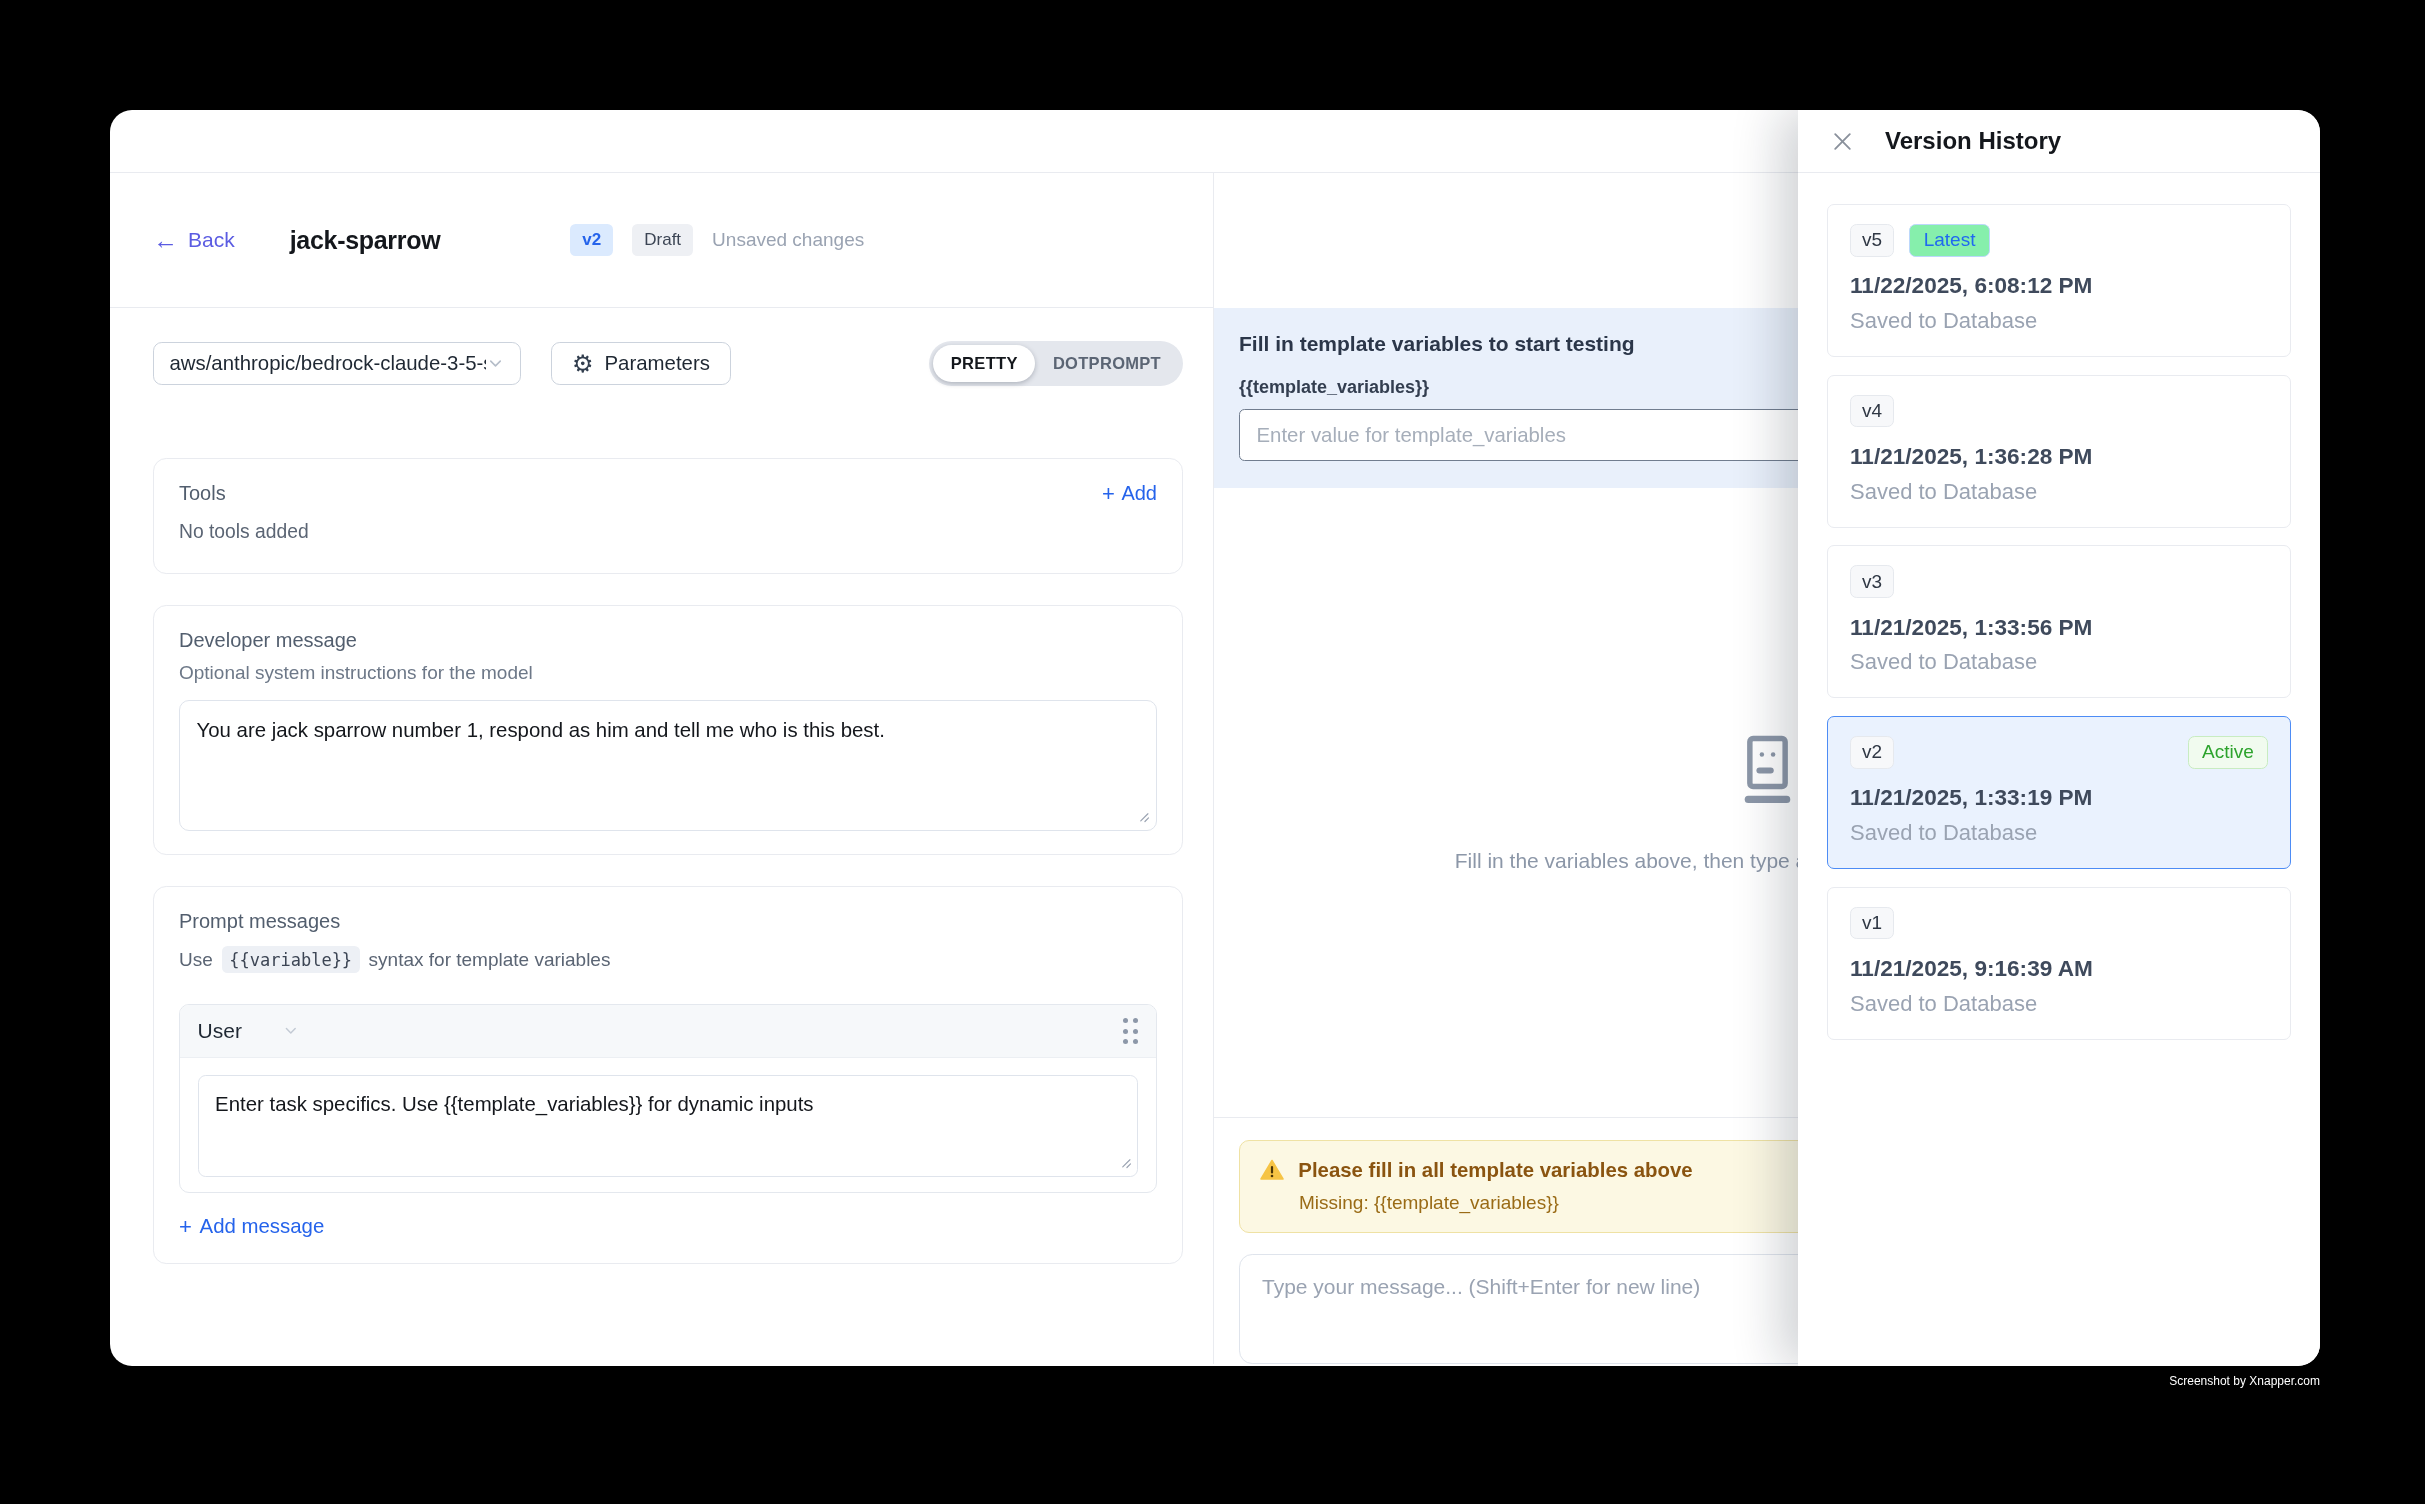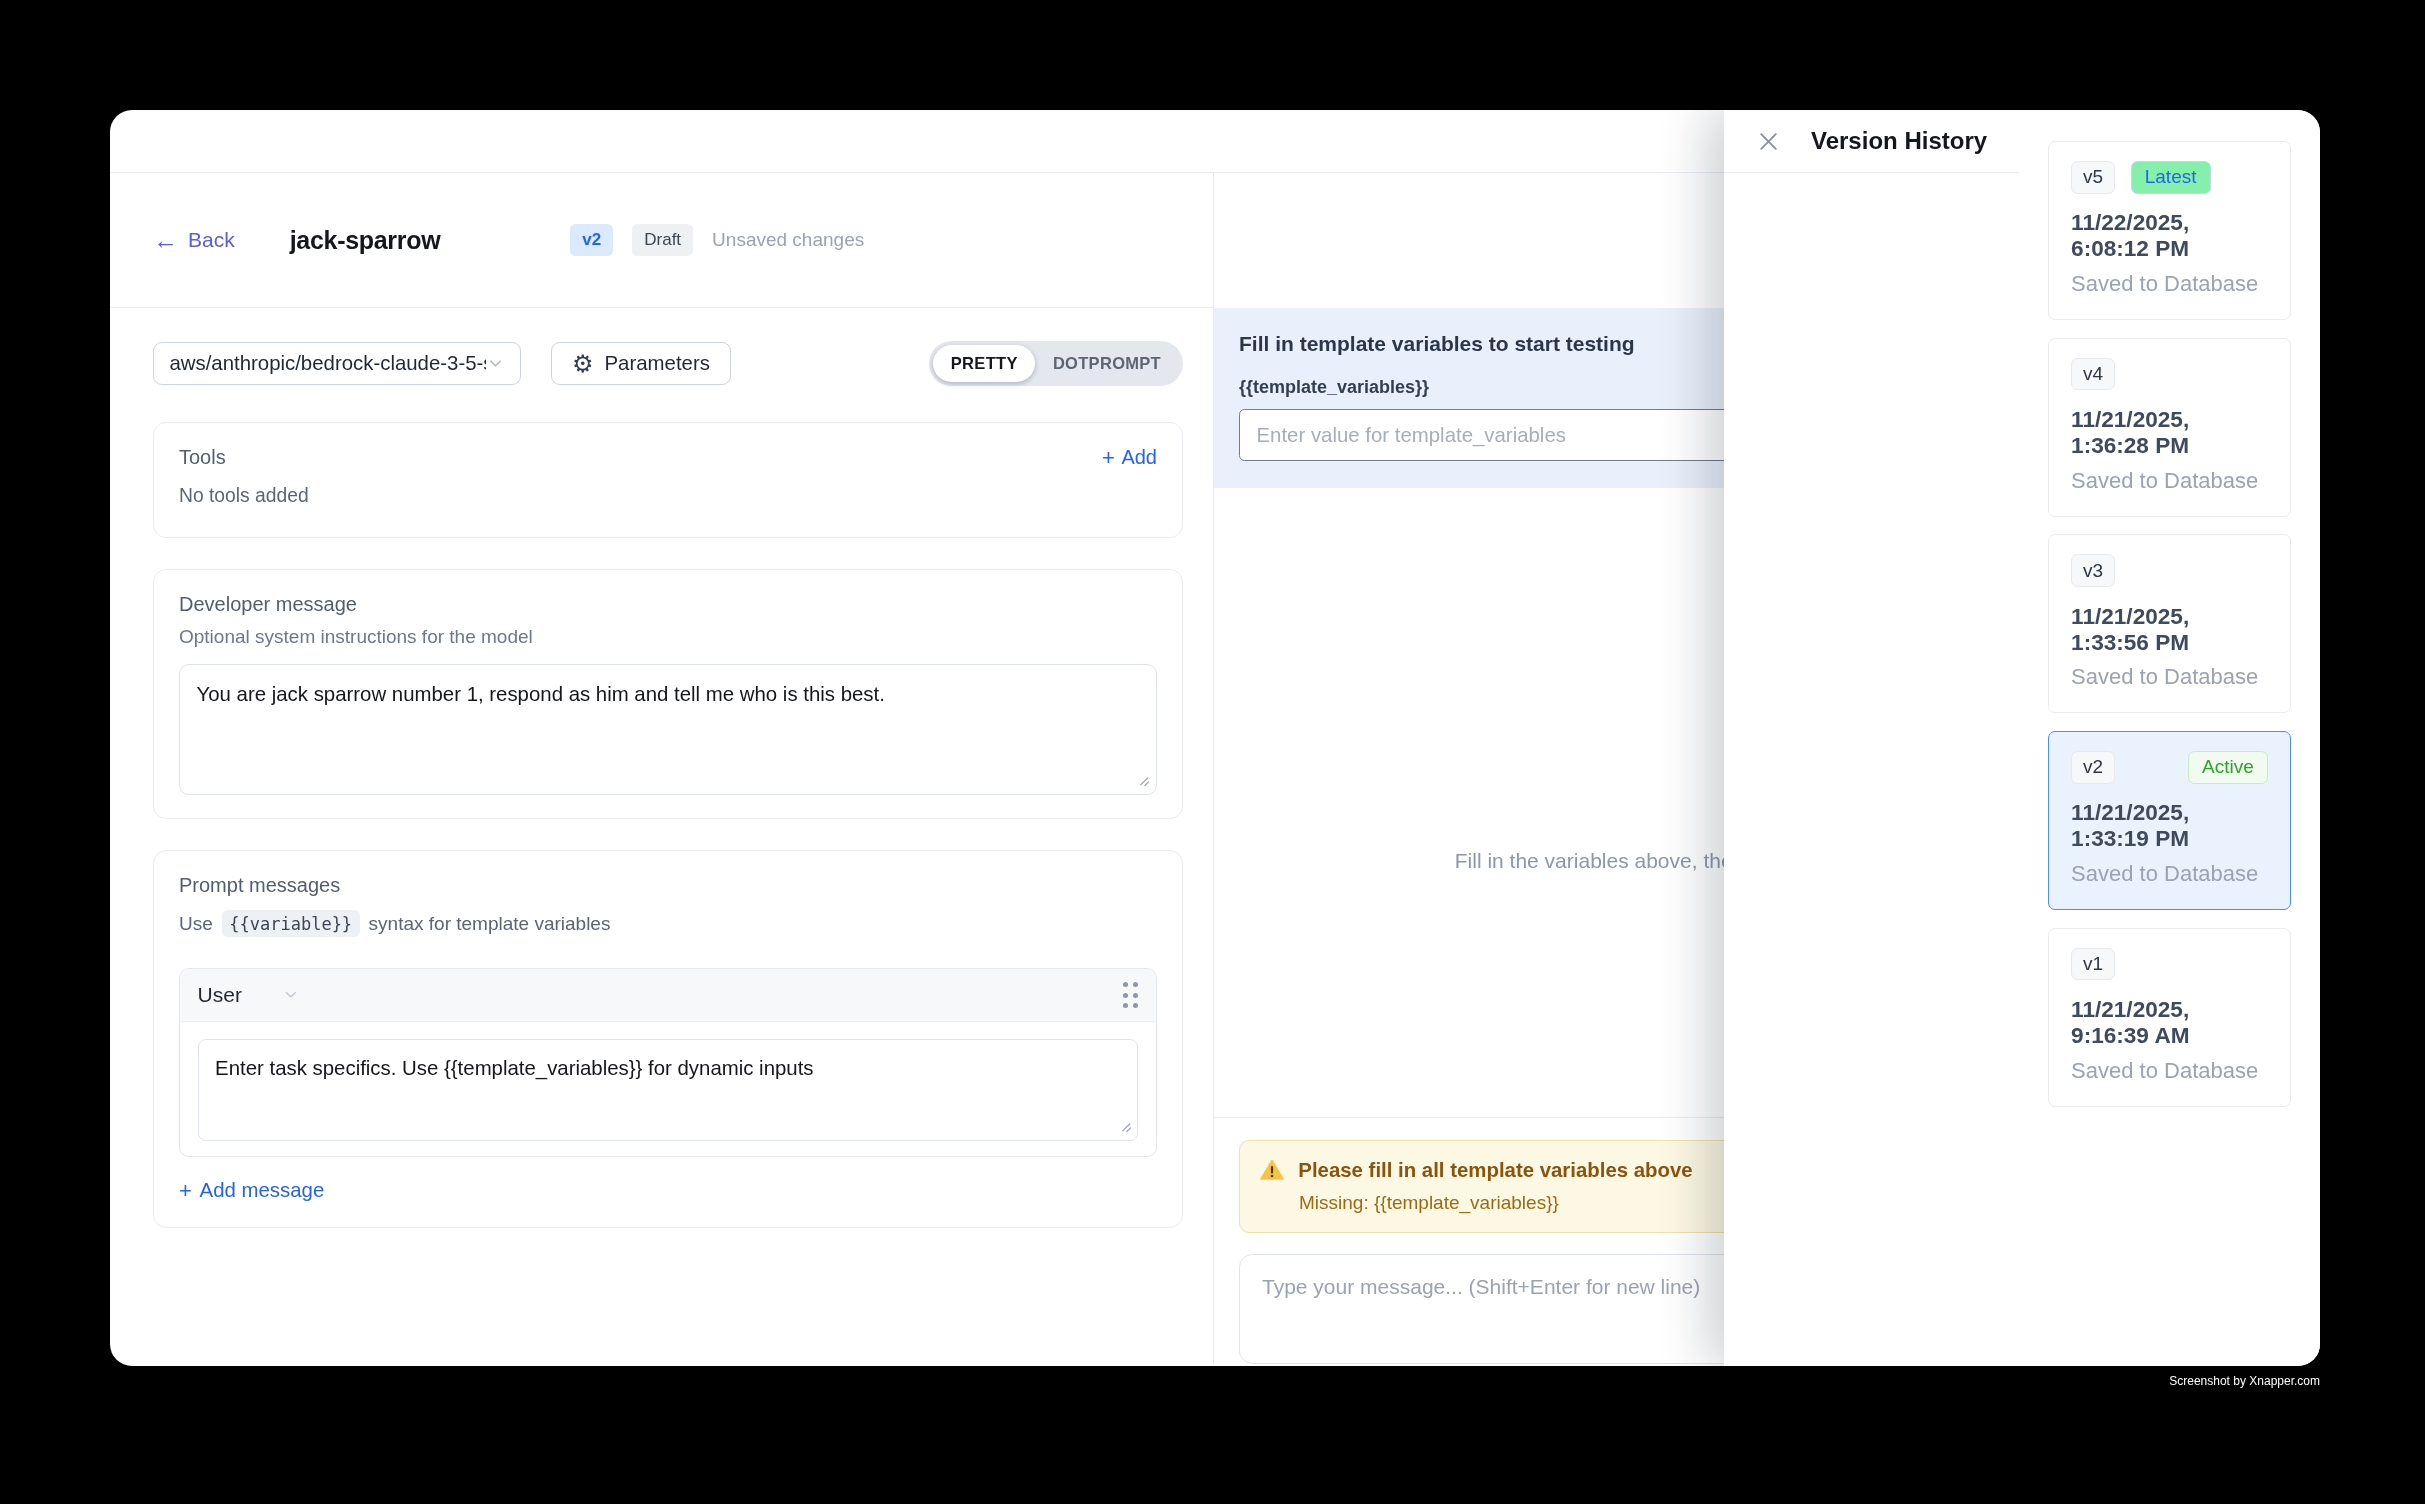--- a/index.html
+++ b/index.html
@@ -33,21 +33,21 @@
   .model-select span { white-space:nowrap; overflow:hidden; }
   .chev { flex:none; }
   .params-btn { margin-left:30px; height:43px; border:1.1px solid #ccd3dd; border-radius:8.8px; background:#fff;
     display:flex; align-items:center; gap:11px; padding:0 20px; font-size:20.4px; color:#1f2833; font-weight:500; cursor:pointer; }
   .gear-glyph { font-size:24px; color:#333f4f; line-height:1; font-family:"DejaVu Sans",sans-serif; }
   .toggle { margin-left:auto; background:#e4e7ed; border-radius:551px; padding:4.4px; display:flex; align-items:center; }
   .seg { font-size:16.5px; font-weight:600; letter-spacing:0.3px; color:#5b6574; padding:8.8px 17.6px; border-radius:551px; cursor:pointer; }
   .seg.active { background:#fff; color:#14171c; font-weight:700; box-shadow:0 1.7px 5.5px rgba(15,23,42,0.25); }
 
   .card { border:1.1px solid #e9ebf0; border-radius:13.2px; padding:23px 25px; background:#fff; }
-  .tools-card { margin-top:36px; padding-bottom:30px; }
+  .tools-card { margin-top:72px; padding-bottom:30px; }
   .card-head { display:flex; align-items:center; justify-content:space-between; }
   .card-label { font-size:20px; color:#525e6e; font-weight:500; }
   .add-link { color:#2563eb; font-size:20px; font-weight:500; display:flex; align-items:center; gap:6.6px; cursor:pointer; }
   .plus-glyph { font-size:22px; line-height:1; }
   .empty-text { margin-top:15.4px; font-size:19.3px; color:#5b6574; }
 
   .dev-card { margin-top:31px; }
   .card-sub { margin-top:10px; font-size:19px; color:#6d7888; }
   .ta-wrap { position:relative; margin-top:16.5px; }
   .ta { display:block; width:100%; border:1.1px solid #dfe4ec; border-radius:10px; padding:14.3px 16.5px;
@@ -86,22 +86,22 @@
   .chat-bottom { flex:none; border-top:1.1px solid #e9ebf0; padding:22px 25px 0; }
   .warning { background:#fcf8e3; border:1.1px solid #efe2a4; border-radius:10px; padding:17.6px 20px; }
   .warning-head { display:flex; align-items:center; gap:14.3px; }
   .warning-title { font-size:20.4px; font-weight:700; color:#8a5410; }
   .warning-missing { margin-top:10px; margin-left:39px; font-size:19px; color:#9a6b16; }
   .chat-input { margin-top:21px; display:block; width:100%; height:110px; border:1.1px solid #dfe4ec; border-radius:13.2px;
     padding:20px 22px; font-size:21px; color:#14171c; font-family:inherit; resize:none; outline:none; }
   .chat-input::placeholder, .ta::placeholder { color:#9aa3b2; }
 
   
-  .version-panel { position:absolute; top:0; right:0; width:596px; height:100%; background:#fff;
-    border-radius:0 22px 22px 0; box-shadow:-16.5px 0 50px rgba(15,23,42,0.20); display:flex; flex-direction:row; }
+  .version-panel { position:absolute; top:0; right:0; width:522px; height:100%; background:#fff;
+    border-radius:0 22px 22px 0; box-shadow:-16.5px 0 50px rgba(15,23,42,0.20); display:flex; flex-direction:column; }
   .vp-header { height:63px; flex:none; border-bottom:1.1px solid #e9ebf0; display:flex; align-items:center; padding:0 32px; }
   .vp-close { cursor:pointer; display:flex; }
   .vp-title { margin-left:30px; font-size:24px; font-weight:700; color:#14171c; }
   .vp-list { padding:31px 29px; display:flex; flex-direction:column; gap:17.6px; overflow:hidden; }
   .v-card { border:1.1px solid #e9ebf0; border-radius:7px; padding:19px 22px 22px; background:#fff; cursor:pointer; }
   .v-card.is-active { background:#eaf2fe; border:1.7px solid #4d8cf5; }
   .v-row { display:flex; align-items:center; }
   .v-badge { background:#f7f8fa; border:1.1px solid #e6e9ee; border-radius:6.6px; padding:4.4px 11px; font-size:19px; color:#2f3744; }
   .v-tag { border-radius:6.6px; padding:4.4px 13.2px; font-size:19px; font-weight:500; }
   .tag-latest { margin-left:15.4px; background:#86efac; border:1.1px solid #bcd7fc; color:#2068f0; }

